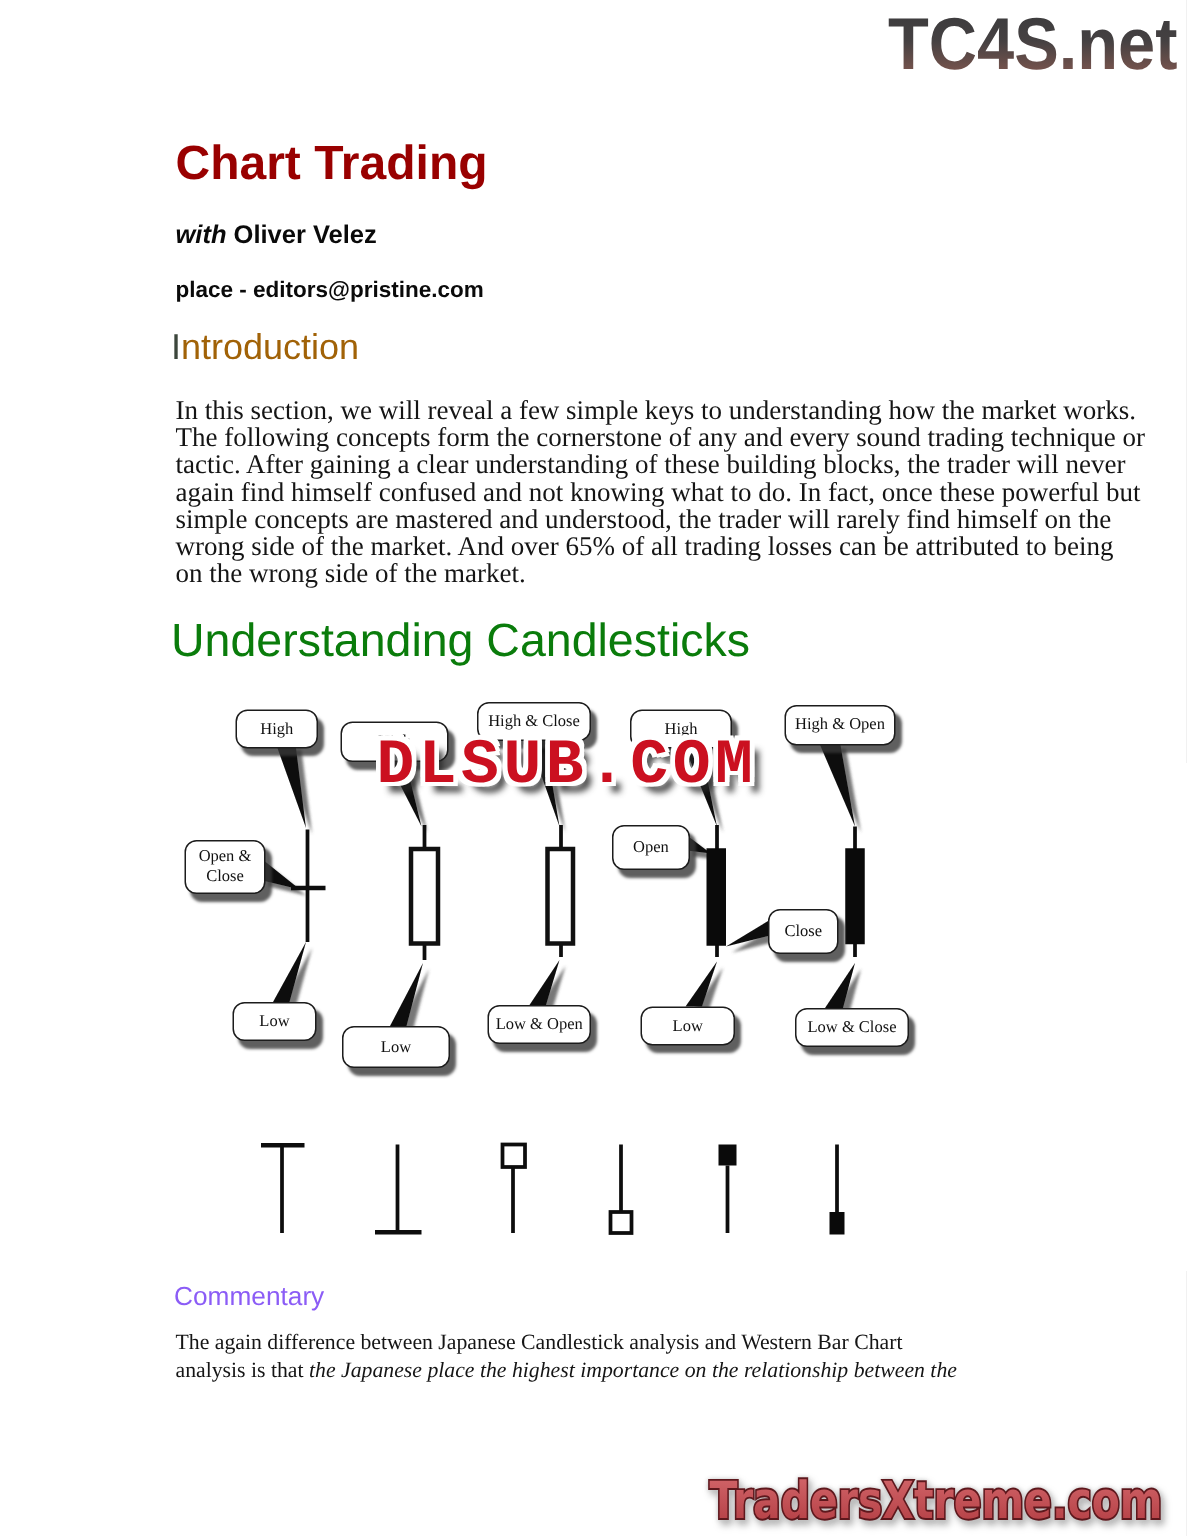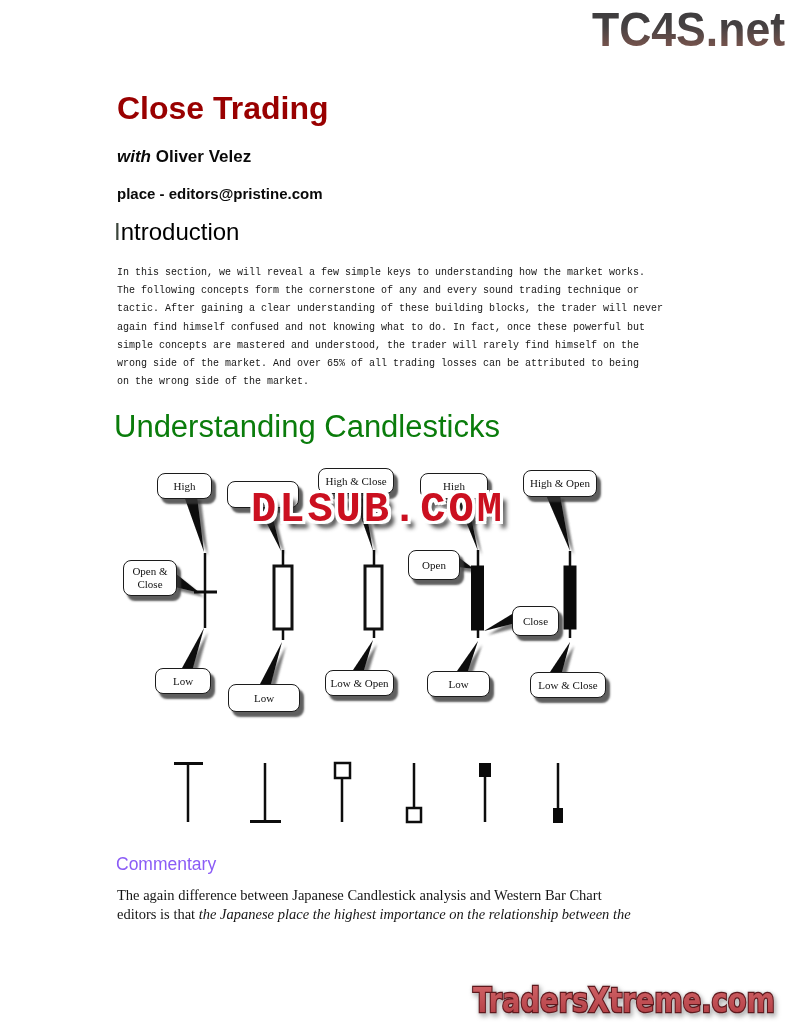--- a/index.html
+++ b/index.html
@@ -12,27 +12,27 @@
   
   .doc-title{position:absolute;left:117px;top:90px;font-size:32px;font-weight:bold;color:#990000;
              letter-spacing:0px;}
   .byline{position:absolute;left:117px;top:147px;font-size:17px;font-weight:bold;color:#0a0a0a;}
   .byline .with{font-style:italic;}
   .email-line{position:absolute;left:117px;top:185px;font-size:15px;font-weight:bold;color:#0a0a0a;}
 
   
   .intro-heading{position:absolute;left:114px;top:218px;font-size:24px;font-weight:normal;}
   .intro-heading .initial{color:#3c463c;}
-  .intro-heading .rest{color:#000000;}
+  .intro-heading .rest{color:#a16207;}
   .section-heading{position:absolute;left:114px;top:409px;font-size:31px;font-weight:normal;color:#0a7c0b;}
   .commentary-heading{position:absolute;left:116px;top:854px;font-size:17.5px;color:#8b5cf6;}
 
   
-  .body-par{position:absolute;left:117px;top:264px;font-family:Liberation Mono, monospace;
-            font-size:10px;line-height:18.2px;color:#151515;}
+  .body-par{position:absolute;left:117px;top:264px;font-family:Liberation Serif, serif;
+            font-size:18px;line-height:18.2px;color:#151515;}
   .body-par2{position:absolute;left:117px;top:886px;font-family:"Liberation Serif",serif;
              font-size:14.5px;line-height:19px;color:#151515;}
   .body-line{white-space:nowrap;}
   .it{font-style:italic;}
 
   
   .diagram{position:absolute;left:100px;top:465px;width:560px;height:252px;}
   .diagram svg{position:absolute;left:0;top:0;z-index:1;}
   .callout{position:absolute;z-index:2;background:#ffffff;border:1.4px solid #1c1c1c;border-radius:8px;
            box-shadow:4px 5px 2px rgba(55,55,55,.8);display:flex;align-items:center;justify-content:center;
@@ -64,21 +64,21 @@
         <linearGradient id="tc4sGrad" x1="0" y1="0" x2="0" y2="1">
           <stop offset="0%" stop-color="#3a3a3c"></stop>
           <stop offset="45%" stop-color="#454142"></stop>
           <stop offset="100%" stop-color="#8d5c52"></stop>
         </linearGradient>
       </defs>
       <text x="3" y="46" font-family="Liberation Sans, sans-serif" font-weight="bold" font-size="49" textLength="193" lengthAdjust="spacingAndGlyphs" fill="url(#tc4sGrad)">TC4S.net</text>
     </svg>
   </div>
 
-  <div class="doc-title">Close Trading</div>
+  <div class="doc-title">Chart Trading</div>
   <div class="byline">
     <span class="with">with</span>
     <span>Oliver Velez</span>
   </div>
   <div class="email-line">place - editors@pristine.com</div>
 
   <div class="intro-heading"><span class="initial">I</span><span class="rest">ntroduction</span></div>
 
   <div class="body-par">
     <div class="body-line">In this section, we will reveal a few simple keys to understanding how the market works.</div>
@@ -193,21 +193,21 @@
       <g>
         <line x1="398" y1="8" x2="398" y2="53" stroke="#0d0d0d" stroke-width="2.5"></line>
         <rect x="393" y="53" width="10" height="15" fill="#0a0a0a"></rect>
       </g>
     </svg>
   </div>
 
   <div class="commentary-heading">Commentary</div>
   <div class="body-par2">
     <div class="body-line">The again difference between Japanese Candlestick analysis and Western Bar Chart</div>
-    <div class="body-line"><span>editors is that </span><span class="it">the Japanese place the highest importance on the relationship between the</span></div>
+    <div class="body-line"><span>analysis is that </span><span class="it">the Japanese place the highest importance on the relationship between the</span></div>
   </div>
 
   <div class="tx-wrap">
     <svg width="320" height="50" viewBox="0 0 320 50">
       <defs>
         <linearGradient id="txGrad" x1="0" y1="0" x2="0" y2="1">
           <stop offset="0%" stop-color="#d4686c"></stop>
           <stop offset="100%" stop-color="#b03a40"></stop>
         </linearGradient>
       </defs>

